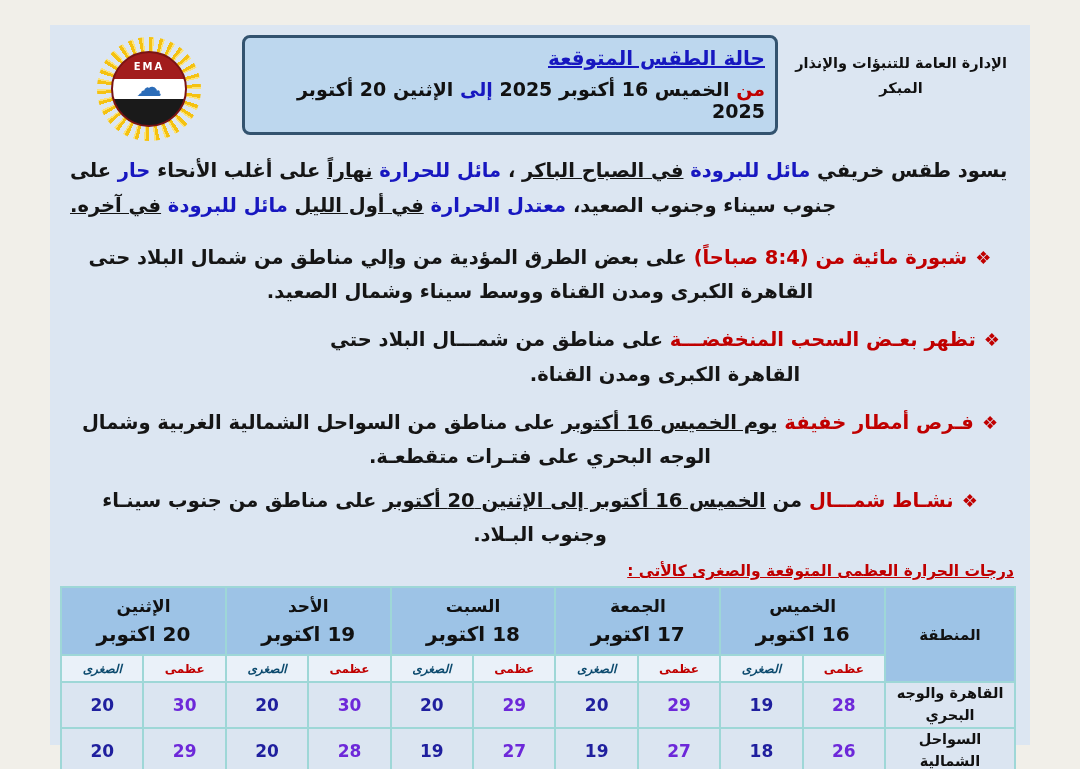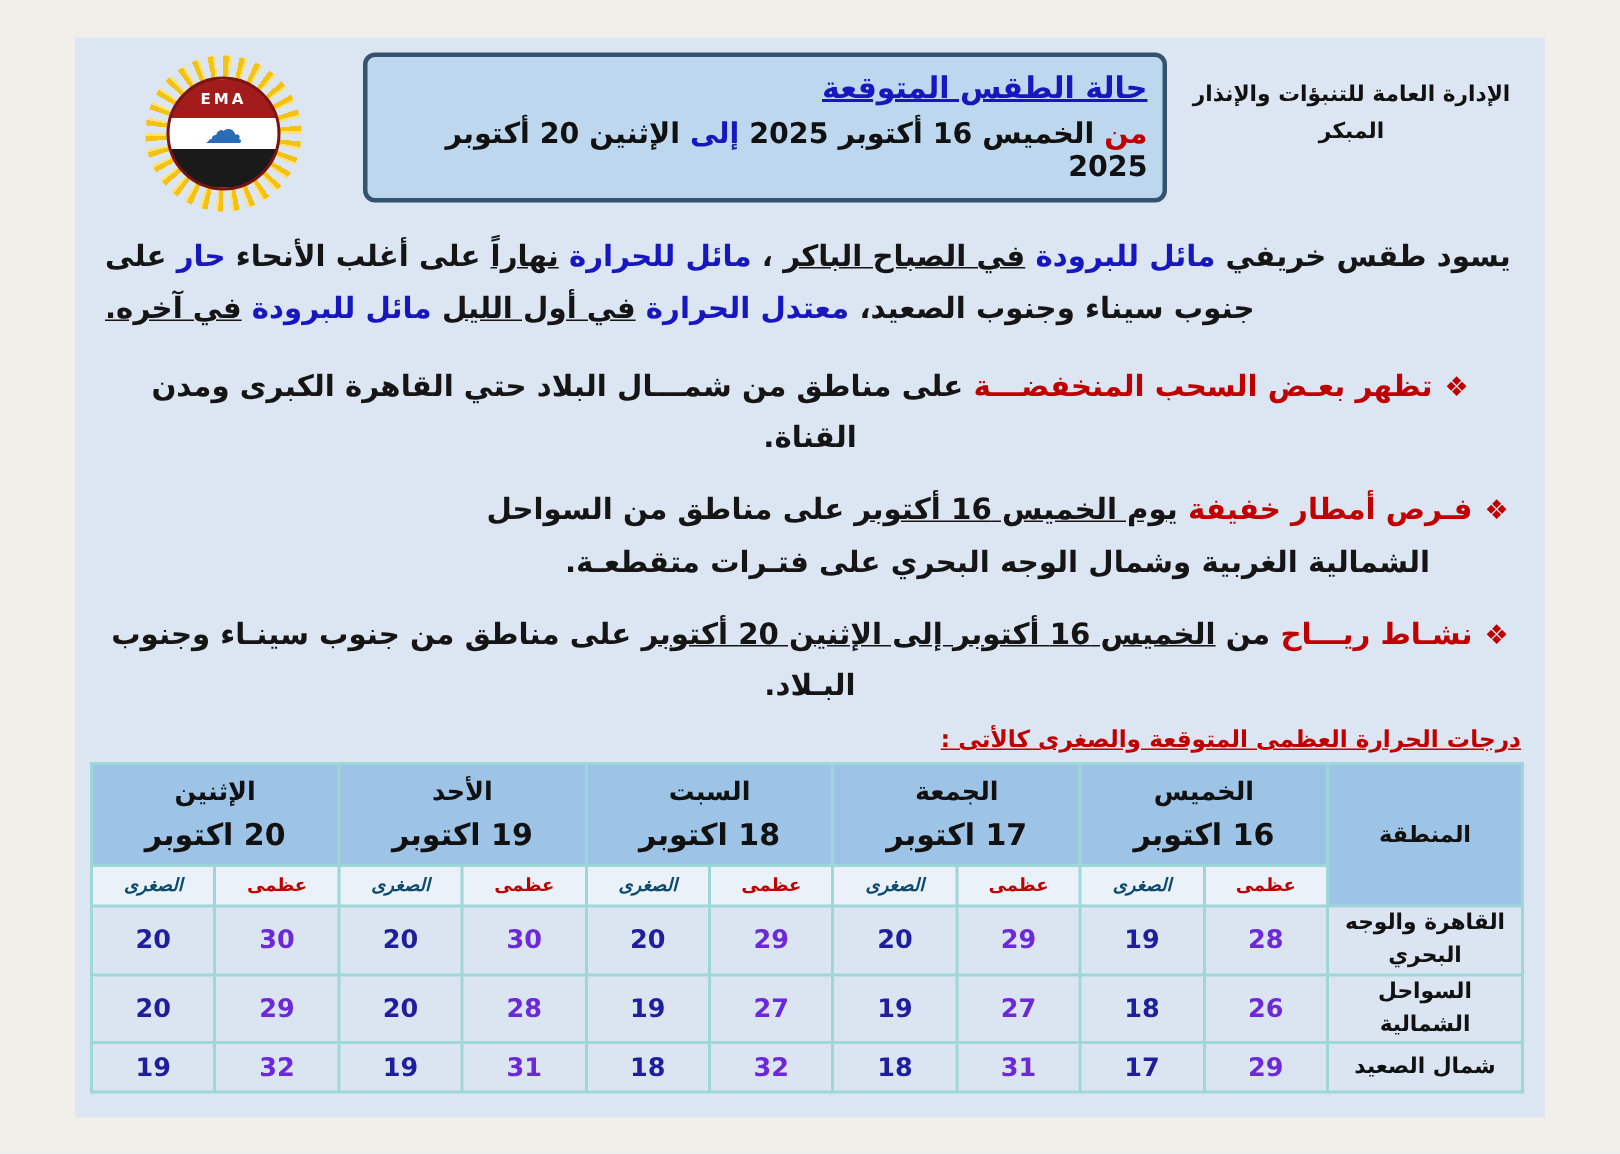--- a/index.html
+++ b/index.html
@@ -111,23 +111,24 @@
           <div class="ema">EMA</div>
           <div class="cloud">☁</div>
         </div>
       </div>
     </div>
   </div>
 
   <div class="intro" id="intro"><span class="sg-k">يسود طقس خريفي </span><span class="sg-b">مائل للبرودة </span><span class="sg-u">في الصباح الباكر</span><span class="sg-k"> ، </span><span class="sg-b">مائل للحرارة </span><span class="sg-u">نهاراً</span><span class="sg-k"> على أغلب الأنحاء </span><span class="sg-b">حار</span><span class="sg-k"> على جنوب سيناء وجنوب الصعيد، </span><span class="sg-b">معتدل الحرارة </span><span class="sg-u">في أول الليل</span><span class="sg-k"> </span><span class="sg-b">مائل للبرودة </span><span class="sg-u">في آخره.</span></div>
 
   <div class="bullets" id="bullets">
+      <div class="bullet"><span class="marker">❖</span><span class="sg-r">شبورة مائية من (8:4 صباحاً)</span><span class="sg-k"> على بعض الطرق المؤدية من وإلي مناطق من شمال البلاد حتى القاهرة الكبرى ومدن القناة ووسط سيناء وشمال الصعيد.</span></div>
       <div class="bullet"><span class="marker">❖</span><span class="sg-r">تظهر بعـض السحب المنخفضـــة</span><span class="sg-k"> على مناطق من شمـــال البلاد حتي القاهرة الكبرى ومدن القناة.</span></div>
       <div class="bullet"><span class="marker">❖</span><span class="sg-r">فـرص أمطار خفيفة </span><span class="sg-u">يوم الخميس 16 أكتوبر</span><span class="sg-k"> على مناطق من السواحل الشمالية الغربية وشمال الوجه البحري على فتـرات متقطعـة.</span></div>
-      <div class="bullet"><span class="marker">❖</span><span class="sg-r">نشـاط ريـــاح</span><span class="sg-k"> من </span><span class="sg-u">الخميس 16 أكتوبر إلى الإثنين 20 أكتوبر</span><span class="sg-k"> على مناطق من جنوب سينـاء وجنوب البـلاد.</span></div>
+      <div class="bullet"><span class="marker">❖</span><span class="sg-r">نشـاط شمـــال</span><span class="sg-k"> من </span><span class="sg-u">الخميس 16 أكتوبر إلى الإثنين 20 أكتوبر</span><span class="sg-k"> على مناطق من جنوب سينـاء وجنوب البـلاد.</span></div>
     </div>
 
   <div class="tbl-caption">درجات الحرارة العظمى المتوقعة والصغرى كالأتى :</div>
 
   <table class="temps" id="temps">
       <thead>
         <tr>
           <th class="th-region" rowspan="2">المنطقة</th>
           <th class="th-day" colspan="2">
             <div class="dname">الخميس</div>

